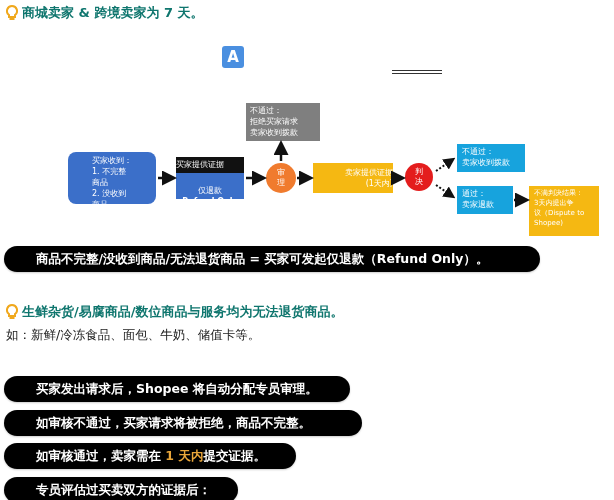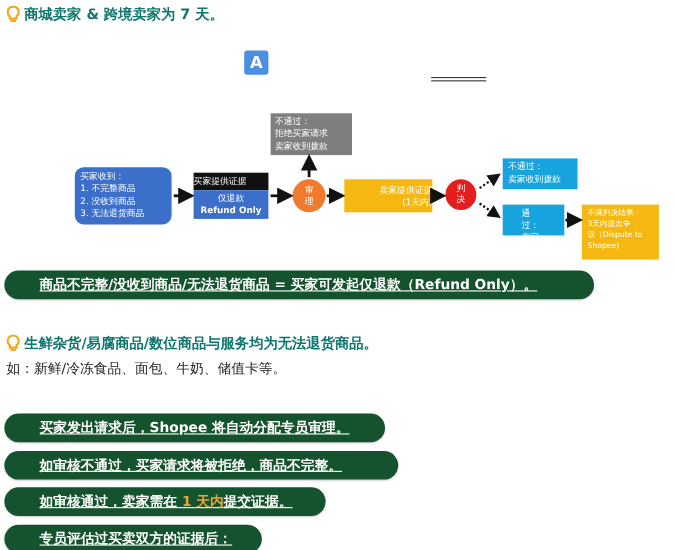--- a/index.html
+++ b/index.html
@@ -9,34 +9,34 @@
   .tip { position: absolute; left: 6px; display: flex; align-items: center; gap: 4px; font-weight: bold; color: #0f766e; font-size: 13px; }
   .tip .bulb { width: 12px; height: 16px; position: relative; }
   .tip .bulb svg { display: block; }
 
   .title { position: absolute; left: 222px; top: 46px; display: flex; align-items: center; gap: 8px; }
   .title .badge { width: 22px; height: 22px; background: #4a8fe0; color: #fff; border-radius: 3px; font-weight: bold; font-size: 15px; display: flex; align-items: center; justify-content: center; }
   .title .txt { font-size: 16px; font-weight: bold; color: #222; }
   .title-underline { position: absolute; left: 392px; top: 70px; width: 50px; height: 4px; border-top: 1px solid #333; border-bottom: 1px solid #333; }
 
   .box { position: absolute; color: #fff; font-size: 8px; line-height: 11px; }
-  .b-buyer { left: 68px; top: 152px; width: 88px; height: 52px; background: #3b6fc9; border-radius: 8px; padding: 3px 5px; }
+  .b-buyer { left: 68px; top: 152px; width: 88px; height: 52px; background: #3b6fc9; border-radius: 8px; padding: 3px 24px; }
   .b-evid-top { left: 176px; top: 157px; width: 68px; height: 16px; background: #111; text-align: left; line-height: 16px; }
-  .b-evid-bot { left: 176px; top: 173px; width: 68px; height: 26px; background: #3b6fc9; text-align: center; padding-top: 2px; }
+  .b-evid-bot { left: 176px; top: 173px; width: 68px; height: 26px; background: #3b6fc9; text-align: center; padding-top: 12px; }
   .b-reject { left: 246px; top: 103px; width: 74px; height: 38px; background: #7f7f7f; padding: 2px 4px; }
   .c-review { left: 266px; top: 163px; width: 30px; height: 30px; border-radius: 50%; background: #f07b2e; display: flex; align-items: center; justify-content: center; text-align: center; line-height: 10px; }
   .b-seller { left: 313px; top: 163px; width: 80px; height: 30px; background: #f5b812; text-align: right; padding-top: 4px; }
   .c-judge { left: 405px; top: 163px; width: 28px; height: 28px; border-radius: 50%; background: #e41d1d; display: flex; align-items: center; justify-content: center; text-align: center; line-height: 10px; }
   .b-fail { left: 457px; top: 144px; width: 68px; height: 28px; background: #17a3dd; padding: 2px 5px; }
-  .b-pass { left: 457px; top: 186px; width: 56px; height: 28px; background: #17a3dd; padding: 2px 17px; }
+  .b-pass { left: 457px; top: 186px; width: 56px; height: 28px; background: #17a3dd; padding: 2px 5px; }
   .b-dispute { left: 529px; top: 186px; width: 70px; height: 50px; background: #f5b812; padding: 2px 5px; font-size: 7px; line-height: 10px; }
 
   .arrow { position: absolute; }
 
-  .pill { position: absolute; left: 4px; height: 26px; background: #14532d; border-radius: 13px; color: #fff; font-weight: bold; font-size: 12.5px; line-height: 26px; padding-left: 32px; box-shadow: 0 1px 2px rgba(0,0,0,0.2); white-space: nowrap; text-decoration: underline; }
+  .pill { position: absolute; left: 4px; height: 26px; background: #000000; border-radius: 13px; color: #fff; font-weight: bold; font-size: 12.5px; line-height: 26px; padding-left: 32px; box-shadow: 0 1px 2px rgba(0,0,0,0.2); white-space: nowrap; }
   .pill .hl { color: #e9a63a; }
 
   .plain { position: absolute; left: 6px; top: 327px; font-size: 12.5px; color: #222; }
 </style>
 </head>
 <body>
 
 <div class="tip" style="top:4px;">
   <span class="bulb">
     <svg width="12" height="16" viewBox="0 0 12 16">

